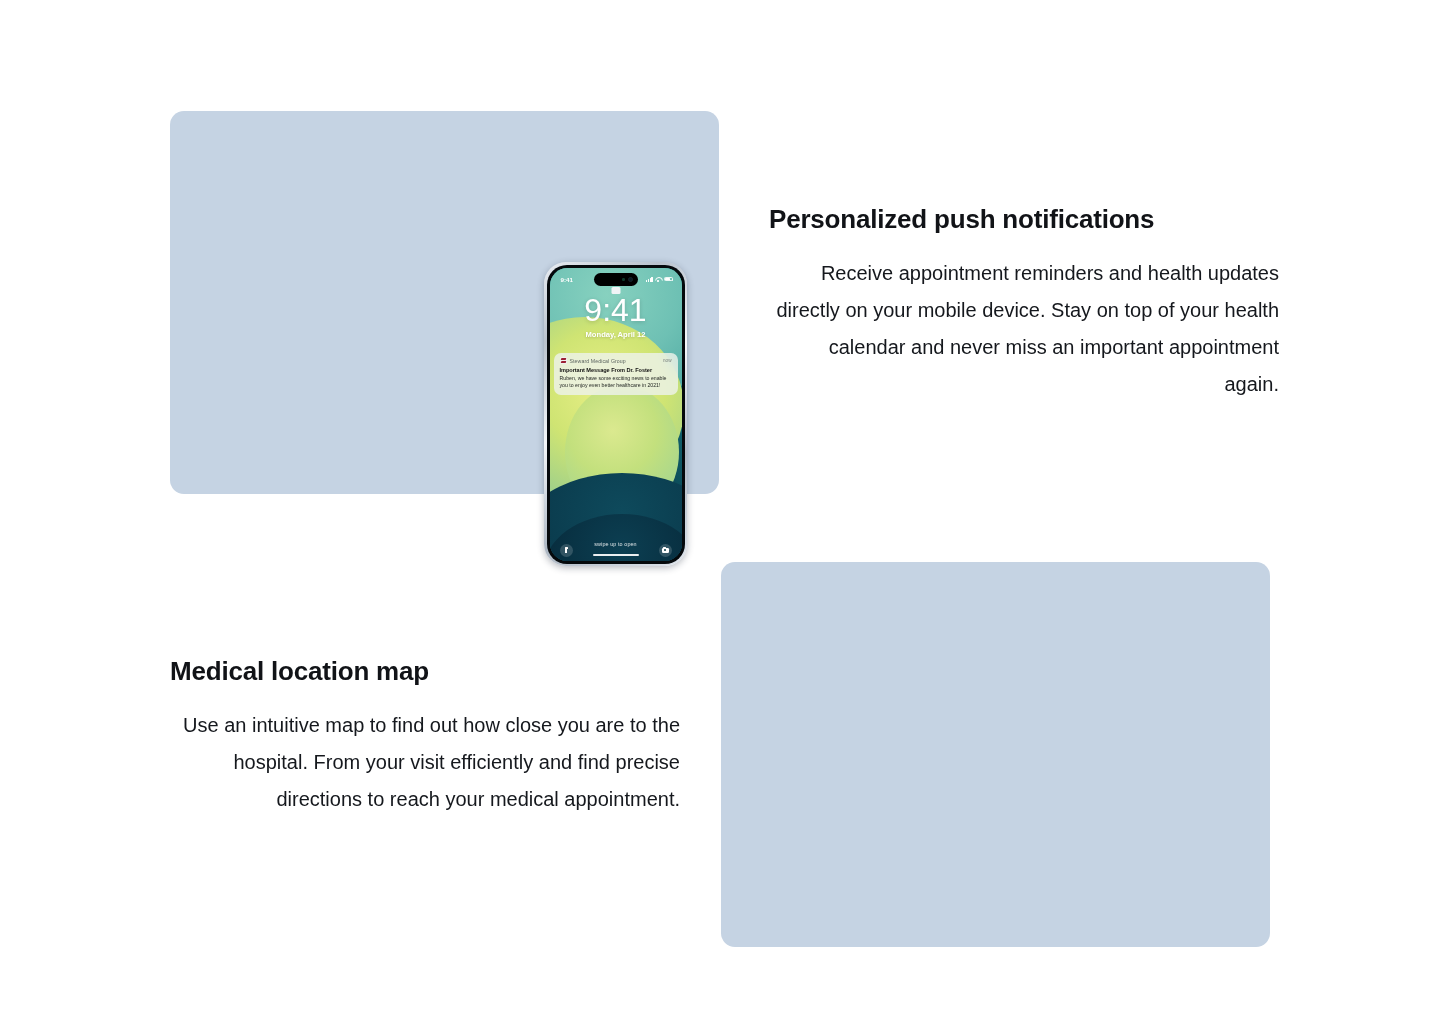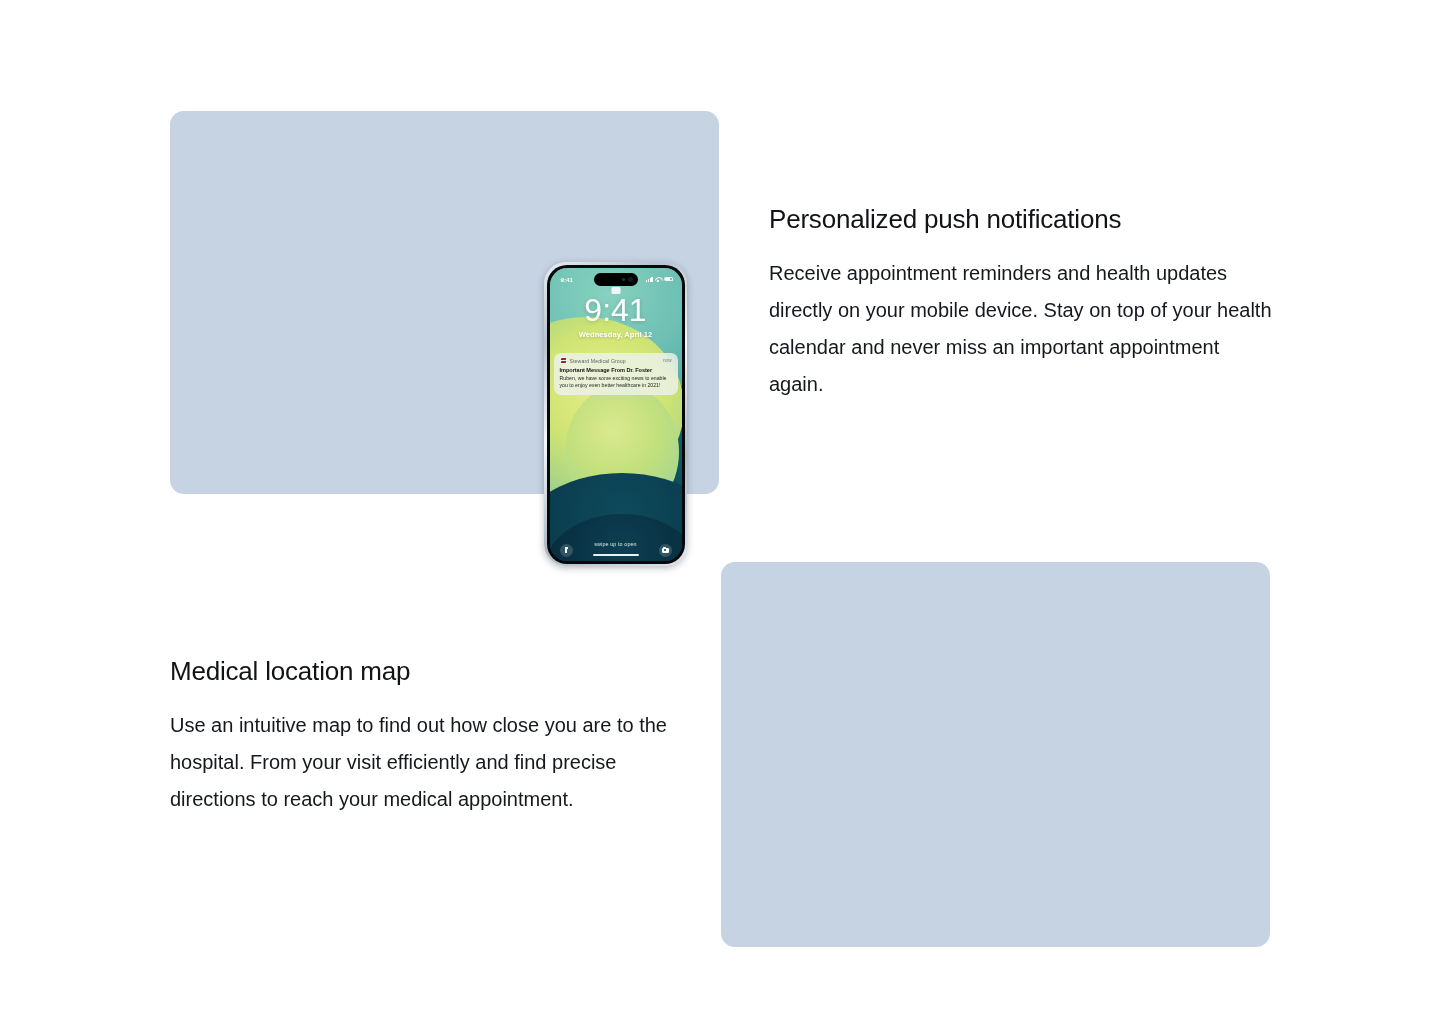--- a/index.html
+++ b/index.html
@@ -18,25 +18,25 @@
     border-radius: 14px;
   }
   #card-push { left: 170px; top: 111px; width: 549px; height: 383px; padding-left: 48px; }
   #card-map  { left: 721px; top: 562px; width: 549px; height: 385px; }
 
   
   .textblock { position: absolute; width: 510px; }
   #text-push { left: 769px; top: 204px; }
   #text-map  { left: 170px; top: 656px; }
   .feature-title {
-    font-size: 26px; font-weight: 400; color: #111317;
+    font-size: 26px; font-weight: 700; color: #111317;
     letter-spacing: -0.2px; line-height: 1.2; margin-bottom: 20px;
   }
   .feature-body {
-    font-size: 20px; color: #15181d; line-height: 1.85; font-weight: 400;
+    font-size: 20px; color: #15181d; line-height: 1.85; font-weight: 400; text-align: right;
   }
 
   
   #phone-lock {
     position: absolute; left: 374px; top: 151px;
     width: 143px; height: 304px;
   }
   .phone-frame {
     position: absolute; inset: 0;
     border-radius: 22px;
@@ -241,21 +241,21 @@
               </span>
             </div>
             <div class="dynamic-island">
               <span class="di-dot"></span>
                 <span class="di-lens"></span>
             </div>
             <div class="notch-tab"></div>
 
             <div class="lock-clock">
               <div class="lock-time">9:41</div>
-              <div class="lock-date">Wednesday, April 12</div>
+              <div class="lock-date">Monday, April 12</div>
             </div>
 
             <div class="notif">
               <div class="notif-head">
                 <span class="notif-appicon">
                     <span class="s-glyph"></span>
                   </span>
                 <span class="notif-app">Steward Medical Group</span>
                 <span class="notif-time">now</span>
               </div>

